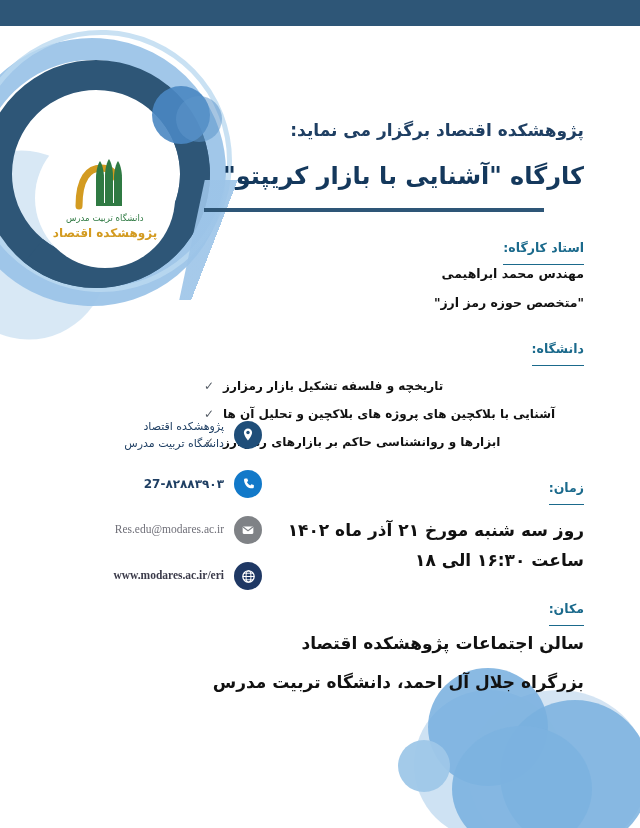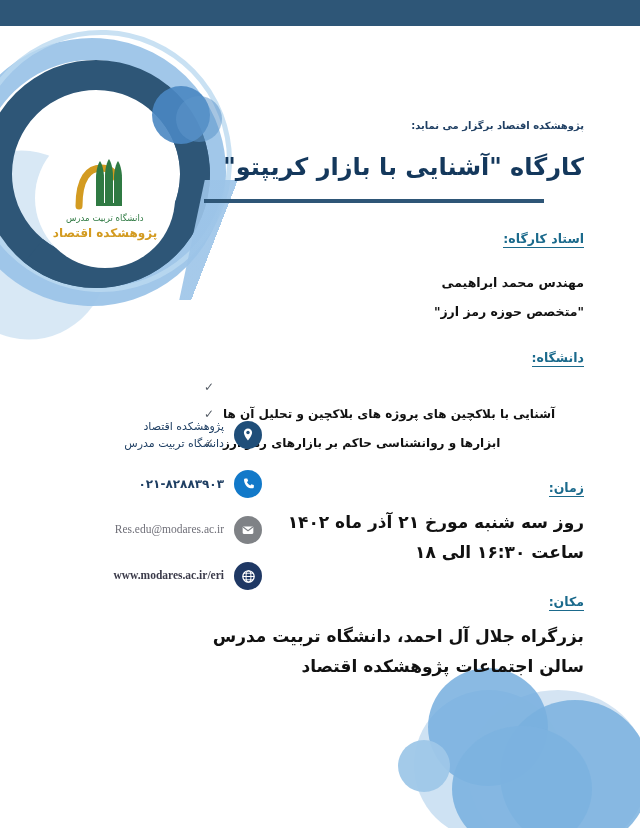--- a/index.html
+++ b/index.html
@@ -136,21 +136,21 @@
   
   .right-col{
     position:absolute;
     right:56px; top:120px;
     width:380px;
     text-align:right;
     direction:rtl;
     z-index:8;
   }
   .kicker{
-    font-size:10px;
+    font-size:17px;
     font-weight:bold;
     color:#1f3f63;
     font-family:"DejaVu Sans",sans-serif;
     margin:0 0 22px 0;
     letter-spacing:-.2px;
   }
   .headline{
     font-size:24px;
     font-weight:bold;
     color:#14385c;
@@ -169,28 +169,28 @@
   }
 
   .section{ margin-top:26px; }
   .sec-head{
     display:inline-block;
     font-size:12.5px;
     font-weight:bold;
     color:#1b6a8c;
     font-family:"DejaVu Sans",sans-serif;
     border-bottom:1.4px solid #1b6a8c;
-    padding-bottom:1px;
+    padding-bottom:9px;
   }
   .sec-line{
     font-size:12.5px;
     font-weight:bold;
     color:#111111;
     font-family:"DejaVu Sans",sans-serif;
-    margin-top:26px;
+    margin-top:0;
     line-height:1.5;
   }
   .sec-line.sub{ margin-top:10px; }
 
   .bullets{ list-style:none; margin:12px 0 0 0; padding:0; }
   .bullets li{
     font-size:12px;
     font-weight:bold;
     color:#111111;
     font-family:"DejaVu Sans",sans-serif;
@@ -308,42 +308,43 @@
       <div class="sec-head">استاد کارگاه:</div>
       <div class="sec-line">مهندس محمد ابراهیمی</div>
       <div class="sec-line sub">"متخصص حوزه رمز ارز"</div>
     </div>
 
     <div class="section">
       <div class="sec-head">دانشگاه:</div>
       <ul class="bullets">
         <li>
           <span class="tick">✓</span>
+          <span>تاریخچه و فلسفه تشکیل بازار رمزارز</span>
         </li>
         <li>
           <span class="tick">✓</span>
           <span>آشنایی با بلاکچین های پروژه های بلاکچین و تحلیل آن ها</span>
         </li>
         <li>
           <span class="tick">✓</span>
           <span>ابزارها و روانشناسی حاکم بر بازارهای رمز ارز</span>
         </li>
       </ul>
     </div>
 
     <div class="section">
       <div class="sec-head">زمان:</div>
       <div class="stack-line">روز سه شنبه مورخ ۲۱ آذر ماه ۱۴۰۲</div>
       <div class="stack-line tight">ساعت ۱۶:۳۰ الی ۱۸</div>
     </div>
 
     <div class="section">
       <div class="sec-head">مکان:</div>
+      <div class="stack-line tight">سالن اجتماعات پژوهشکده اقتصاد</div>
       <div class="stack-line">بزرگراه جلال آل احمد، دانشگاه تربیت مدرس</div>
-      <div class="stack-line tight">سالن اجتماعات پژوهشکده اقتصاد</div>
     </div>
 
   </div>
 
   <div class="contacts">
 
     <div class="crow">
       <span class="cicon ic-pin">
         <svg width="16" height="16" viewBox="0 0 16 16">
           <path d="M8 1.4c-2.3 0-4.1 1.8-4.1 4.1 0 3 4.1 8.1 4.1 8.1s4.1-5.1 4.1-8.1c0-2.3-1.8-4.1-4.1-4.1z" fill="#ffffff"></path>
@@ -355,21 +356,21 @@
         <span>دانشگاه تربیت مدرس</span>
       </span>
     </div>
 
     <div class="crow">
       <span class="cicon ic-phone">
         <svg width="15" height="15" viewBox="0 0 16 16">
           <path d="M4.6 1.6h2.1l1 2.7-1.4 1.1c.7 1.6 2 2.9 3.6 3.6l1.1-1.4 2.7 1v2.1c0 .8-.6 1.4-1.4 1.4C7.1 12.1 3.9 8.9 3.2 3.1c0-.8.6-1.5 1.4-1.5z" fill="#ffffff"></path>
         </svg>
       </span>
-      <span class="ctext num">۰۲۱-۸۲۸۸۳۹۰۳</span>
+      <span class="ctext num">27-۸۲۸۸۳۹۰۳</span>
     </div>
 
     <div class="crow">
       <span class="cicon ic-mail">
         <svg width="16" height="16" viewBox="0 0 18 18">
           <rect x="3" y="5" width="12" height="8.4" rx="1.3" fill="#ffffff"></rect>
           <path d="M3.8 5.9 9 9.8l5.2-3.9" fill="none" stroke="#7f8286" stroke-width="1.2" stroke-linecap="round" stroke-linejoin="round"></path>
         </svg>
       </span>
       <span class="ctext latin muted">Res.edu@modares.ac.ir</span>

